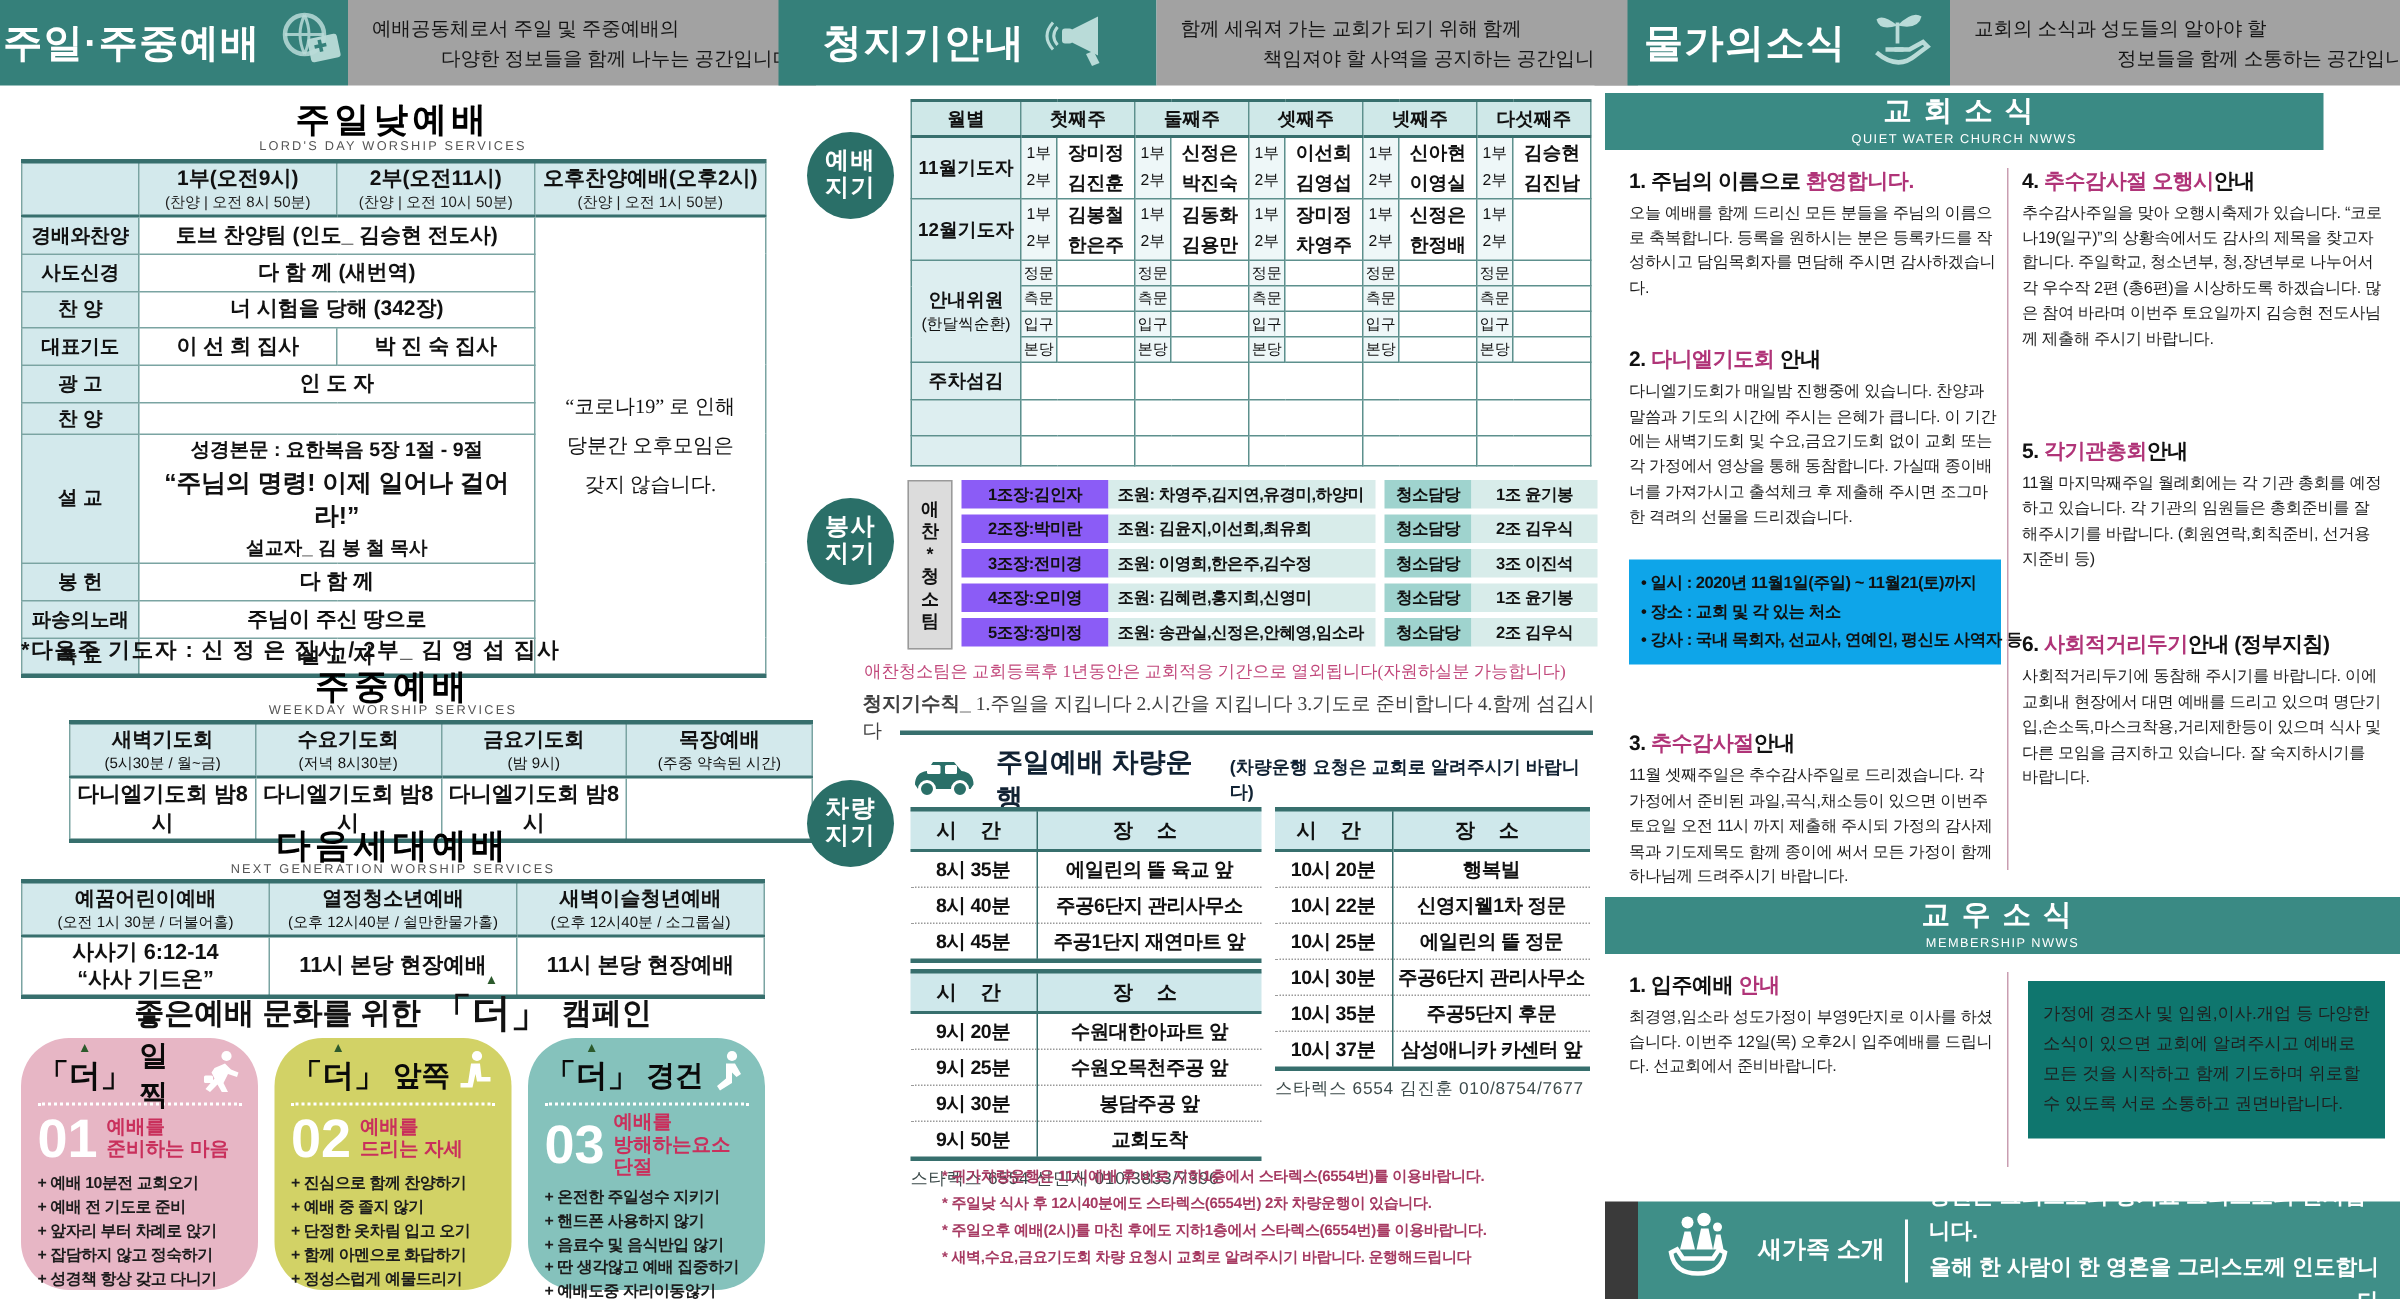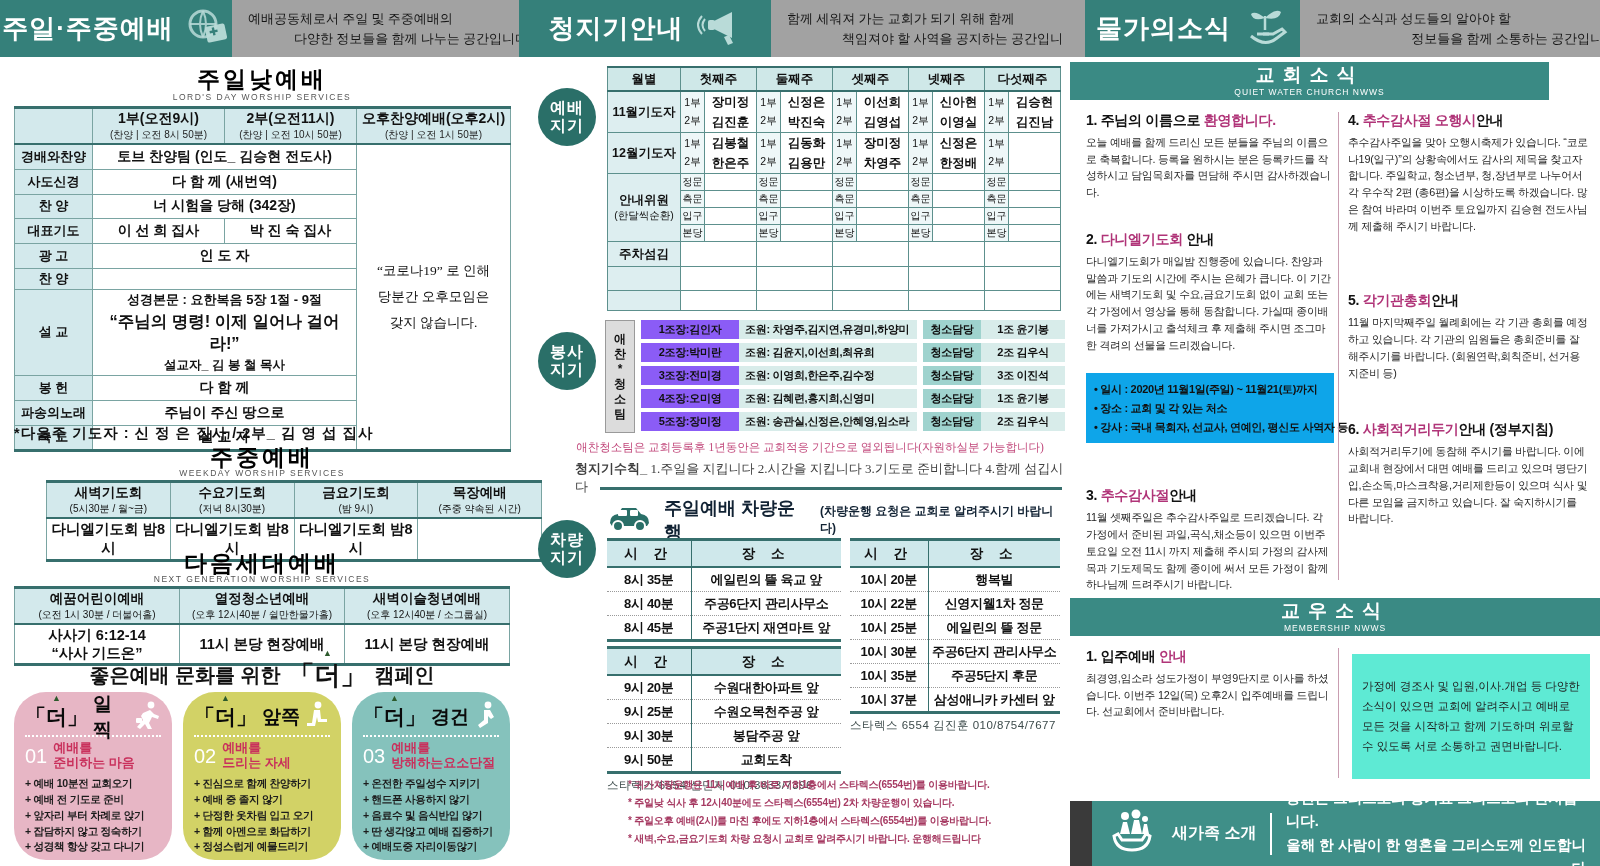--- a/index.html
+++ b/index.html
@@ -41,21 +41,21 @@
   .camp-title{display:flex;align-items:center;justify-content:center;gap:8px;font-weight:bold;font-size:20px;}
   .mark{position:relative;font-weight:bold;}
   .mark .arrow{position:absolute;top:-10px;left:50%;transform:translateX(-50%);font-size:9px;color:#2c5a2c;}
   .camp-title .mark{font-size:26px;}
   .card{position:absolute;width:158px;height:168px;border-radius:32px;padding:10px 11px;box-sizing:border-box;}
   .card-head{display:flex;align-items:center;gap:5px;font-weight:bold;font-size:19px;color:#0a0a0a;height:30px;}
   .card-head .mark{font-size:21px;}
   .card-head svg{margin-left:auto;}
   .dotline{border-top:2px dotted #fff;margin:3px 0 4px;}
   .card-mid{display:flex;align-items:center;gap:6px;}
-  .card-num{font-size:20px;font-weight:normal;color:#fff;line-height:1;}
+  .card-num{font-size:36px;font-weight:bold;color:#fff;line-height:1;}
   .card-sub{color:#c9305c;font-weight:bold;font-size:13px;line-height:1.15;}
   .card-items{margin-top:5px;font-size:10.6px;font-weight:bold;line-height:1.5;color:#1c1c1c;letter-spacing:-0.3px;}
   
   .badge{position:absolute;width:58px;height:58px;border-radius:50%;background:#2a6f68;color:#fff;
          display:flex;flex-direction:column;align-items:center;justify-content:center;
          font-weight:bold;font-size:16px;line-height:1.15;letter-spacing:1px;}
   
   .t-roster{table-layout:fixed;width:453px;font-size:12px;border-top:2px solid #376f6d;border-bottom:1px solid #376f6d;}
   .t-roster th,.t-roster td{border:1px solid #5d908d;text-align:center;vertical-align:middle;padding:0;}
   .t-roster thead th{background:#cfe8e8;font-size:12.5px;font-weight:bold;border-bottom:2px solid #376f6d;height:22px;}
@@ -89,21 +89,21 @@
   .sh-note{font-size:10px;color:#a63a62;font-weight:bold;line-height:1.8;white-space:nowrap;letter-spacing:-0.2px;}
   
   .banner{background:#3a8a84;color:#fff;text-align:center;padding-top:2px;height:38px;box-sizing:border-box;}
   .banner .bt{font-size:19px;font-weight:bold;letter-spacing:8px;line-height:1.2;}
   .banner .bs{font-size:8.5px;letter-spacing:1px;}
   .news-item .nh{font-size:14px;font-weight:bold;margin-bottom:4px;letter-spacing:-0.3px;}
   .news-item .acc{color:#b03478;}
   .news-item .nb{font-size:10.8px;line-height:1.55;color:#1f1f1f;letter-spacing:-0.2px;}
   .news-box{background:#0ea5e9;padding:7px 8px;font-size:11px;font-weight:bold;line-height:1.7;margin-top:20px;letter-spacing:-0.3px;white-space:nowrap;}
   .vdiv{position:absolute;width:1px;background:#c99db1;}
-  .info-box{background:#5eead4;padding:22px 10px;font-size:11.5px;line-height:1.75;color:#1f1f1f;box-sizing:border-box;}
+  .info-box{background:#0f766e;padding:12px 10px;font-size:11.5px;line-height:1.75;color:#1f1f1f;box-sizing:border-box;}
   .nc-dark{background:#3a3a3a;}
   .nc-bar{background:#3f8f88;color:#fff;display:flex;align-items:center;gap:14px;padding:0 14px;box-sizing:border-box;}
   .nc-label{font-size:16px;font-weight:bold;white-space:nowrap;}
   .nc-div{width:2px;height:42px;background:#fff;}
   .nc-msg{font-size:14.5px;font-weight:bold;line-height:1.6;width:100%;}
   .nc-msg .m2{text-align:right;}
 </style>
 </head>
 <body>
 

